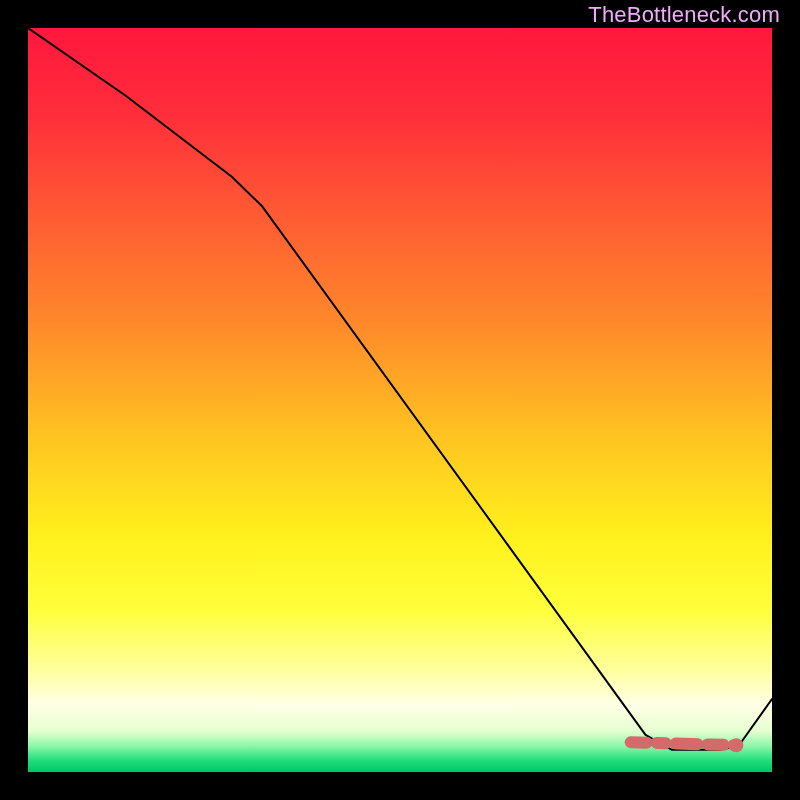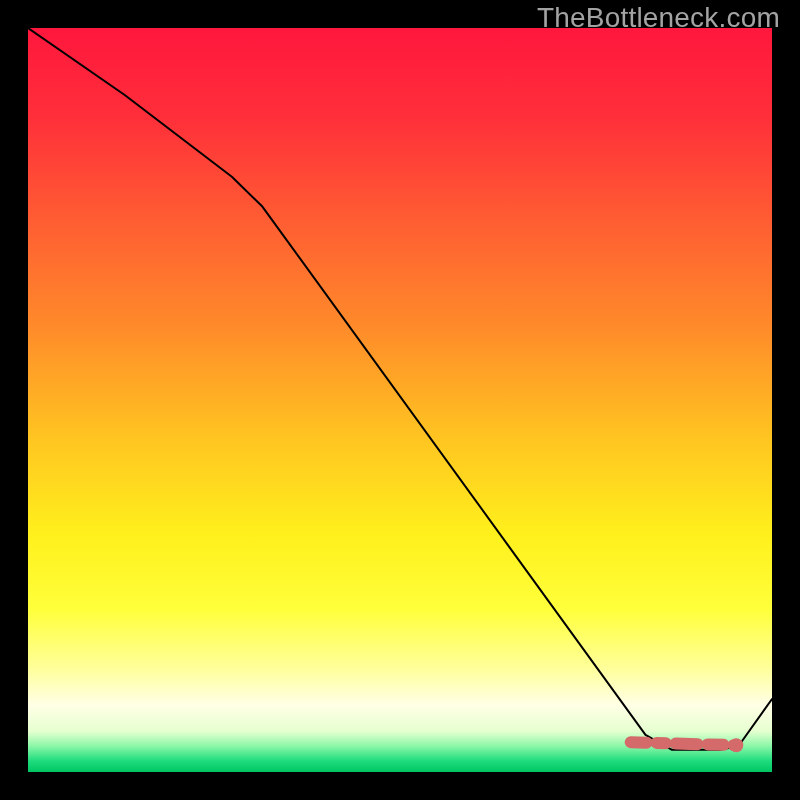--- a/index.html
+++ b/index.html
@@ -14,22 +14,22 @@
   .stage {
     position: relative;
     width: 800px;
     height: 800px;
     background: #000;
   }
   .attribution {
     position: absolute;
     top: 2px;
     right: 20px;
-    color: #a3a3a3;
-    font-size: 28px;
+    color: #f0abfc;
+    font-size: 22px;
     font-weight: 400;
     letter-spacing: 0.2px;
   }
   svg.chart {
     position: absolute;
     left: 28px;
     top: 28px;
     width: 744px;
     height: 744px;
     display: block;

